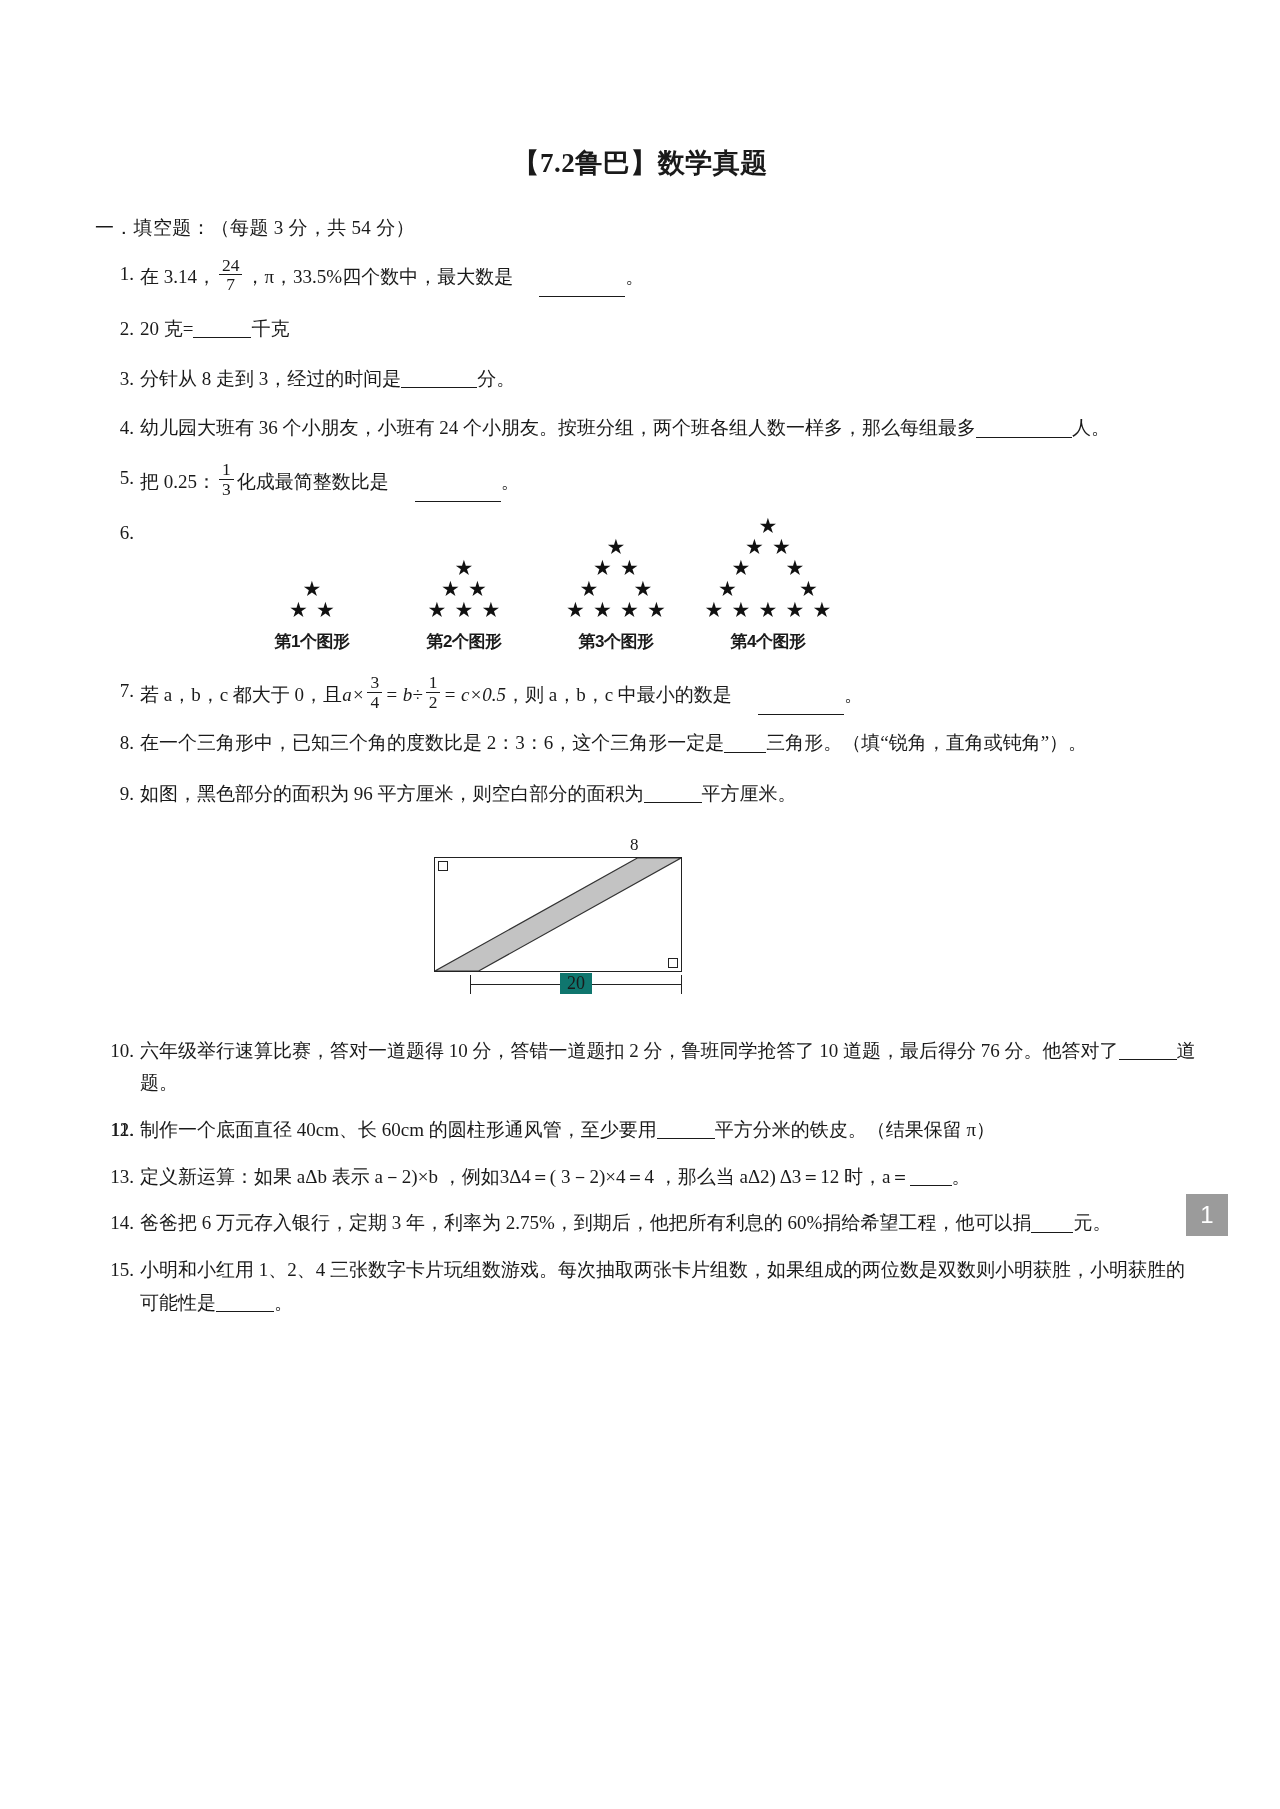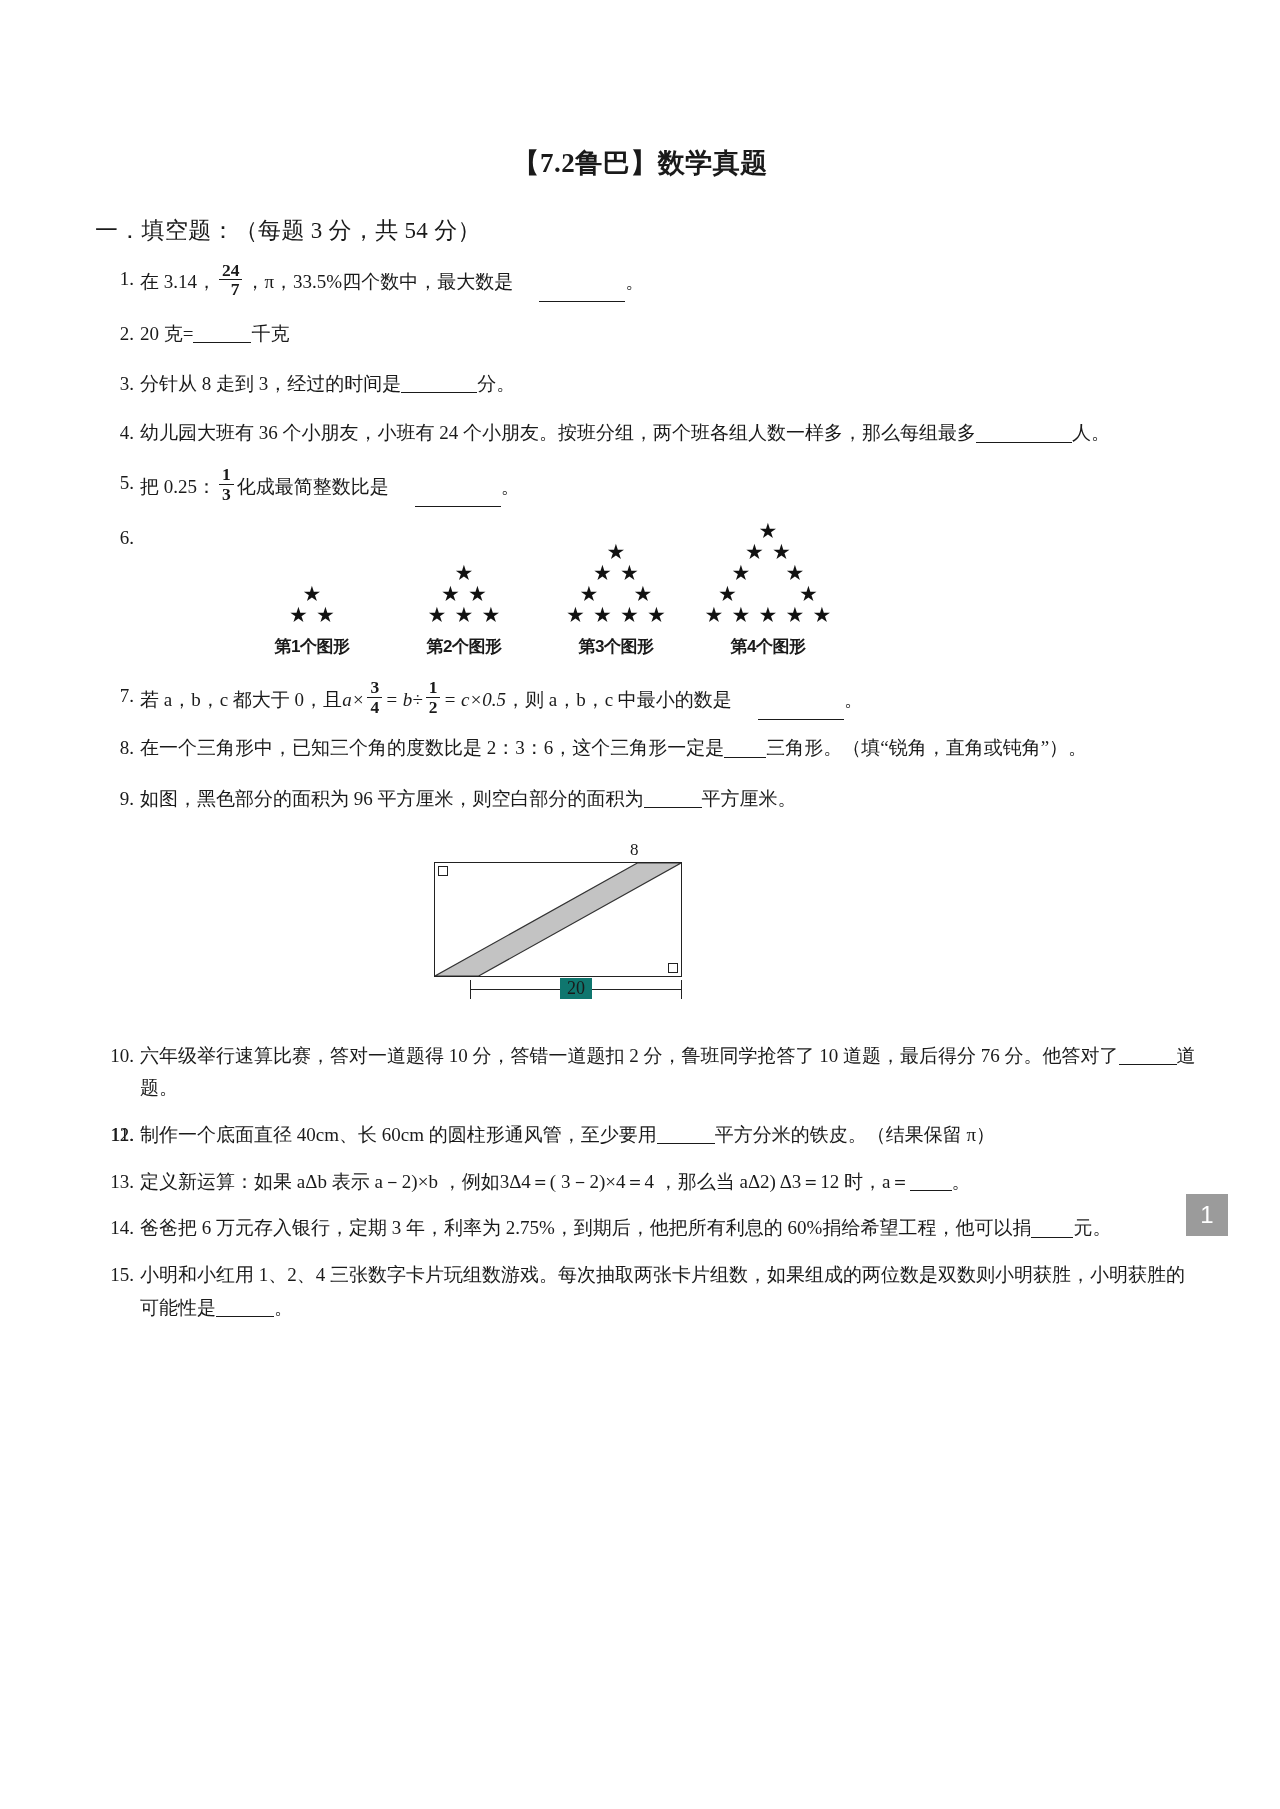--- a/index.html
+++ b/index.html
@@ -25,21 +25,21 @@
   .doc-title {
     text-align: center;
     font-size: 27px;
     font-weight: bold;
     letter-spacing: 0.5px;
     margin: 0;
     padding-top: 145px;
     font-family: "Liberation Serif", "DejaVu Serif", serif;
   }
   .section-head {
-    font-size: 23px;
+    font-size: 19px;
     margin: 34px 0 0 95px;
     letter-spacing: 0.3px;
   }
   .qlist {
     margin: 0;
     padding: 0;
     list-style: none;
   }
   .q {
     position: relative;
@@ -76,27 +76,26 @@
     height: 1px;
     position: relative;
     top: 14px;
     margin-left: 26px;
   }
   .ital { font-style: italic; }
   
   .frac {
     display: inline-block;
     vertical-align: -0.52em;
-    text-align: right;
+    text-align: center;
     font-size: 0.92em;
     line-height: 1.06;
     margin: 0 3px;
     position: relative;
     top: -0.12em;
-    font-weight: bold;
   }
   .frac .num { display: block; padding: 0 3px; }
   .frac .den {
     display: block;
     border-top: 1.3px solid #1a1a1a;
     padding: 0 3px;
   }
   
   .fig-stars {
     display: flex;

